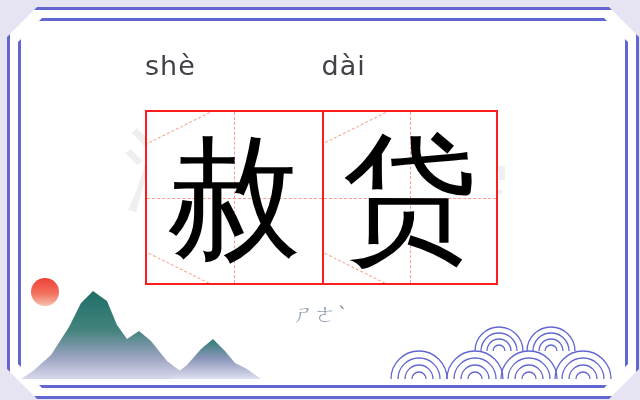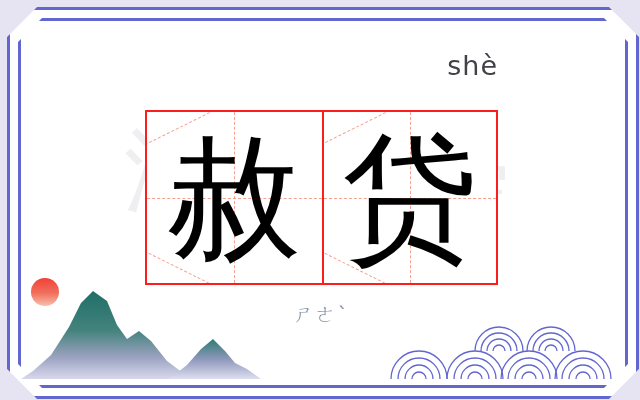--- a/index.html
+++ b/index.html
@@ -75,21 +75,21 @@
 
   
   .pinyin-row {
     position: absolute;
     left: 124px; top: 29px;
     width: 353px;
     display: flex;
   }
   .pinyin {
     flex: 1;
-    text-align: right;
+    text-align: left;
     font-family: "DejaVu Sans", "Liberation Sans", sans-serif;
     font-size: 27px;
     color: #414248;
     letter-spacing: 1px;
   }
 
   
   .grid {
     position: absolute;
     left: 124px; top: 89px;
@@ -179,20 +179,21 @@
   <div class="frame frame-white-fill"></div>
   <div class="frame frame-outer"></div>
   <div class="frame frame-inner"></div>
 
   <div class="stage">
 
     <div class="watermark">漢語詞學</div>
 
     <div class="pinyin-row">
       <div class="pinyin">shè</div>
+      <div class="pinyin">dài</div>
     </div>
 
     <div class="grid">
       <div class="cell">
         <div class="gl gl-d gl-d1"></div>
         <div class="gl gl-d gl-d2"></div>
         <div class="gl gl-h"></div>
         <div class="gl gl-v"></div>
         <div class="hanzi">赦</div>
       </div>

